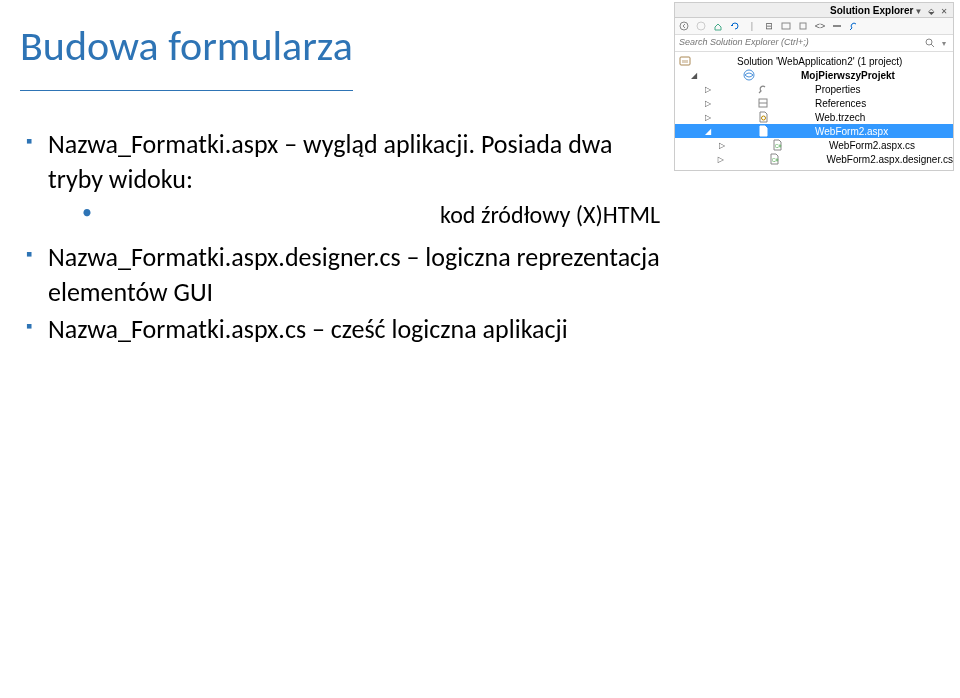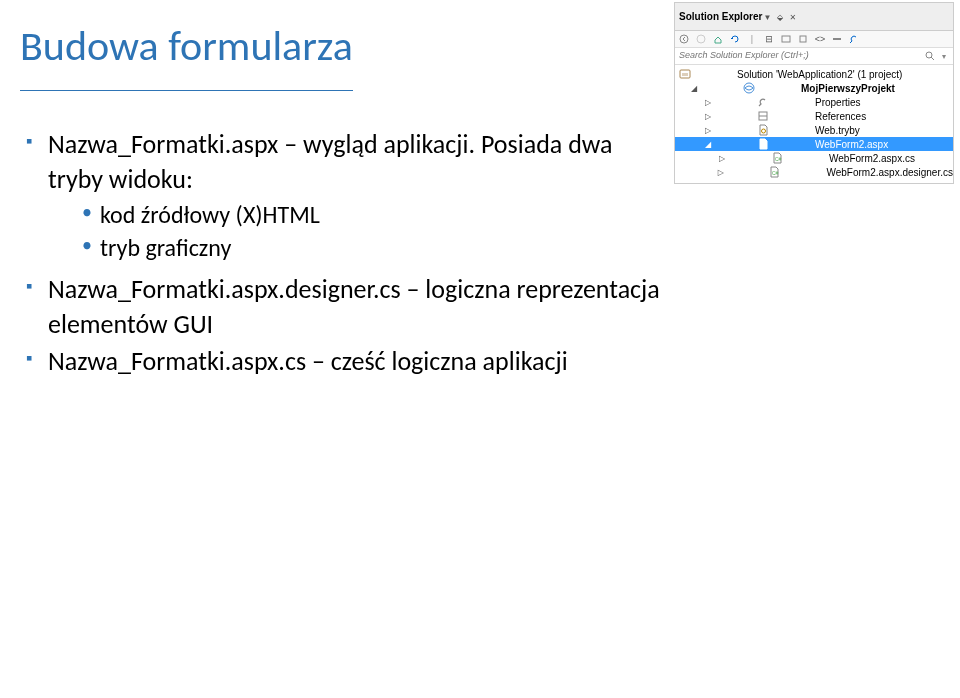--- a/index.html
+++ b/index.html
@@ -56,20 +56,21 @@
   ul.bullets2 {
     list-style: none;
     padding-left: 34px;
     margin: 2px 0 8px 0;
   }
   ul.bullets2 > li {
     position: relative;
     padding-left: 18px;
     font-size: 24px;
     line-height: 1.35;
+    text-align: right;
   }
   ul.bullets2 > li::before {
     content: "•";
     position: absolute;
     left: 0;
     top: 0;
     color: #2E74B5;
     font-size: 20px;
   }
   
@@ -81,23 +82,23 @@
     border: 1px solid #ccc;
     background: #fff;
     font-family: "Segoe UI", sans-serif;
     font-size: 10px;
   }
   .se-title {
     background: #eee;
     border-bottom: 1px solid #ccc;
     padding: 1px 4px;
     display: flex;
-    justify-content: flex-start;
-    align-items: center;
-    height: 28px;
+    justify-content: flex-end;
+    align-items: center;
+    height: 15px;
   }
   .se-title span.t { font-weight: 600; }
   .se-toolbar {
     background: #f8f8f8;
     border-bottom: 1px solid #ddd;
     padding: 1px 2px;
     display: flex;
     gap: 3px;
     align-items: center;
     height: 17px;
@@ -168,21 +169,20 @@
 </head>
 <body>
 
 <div class="slide">
   <h1>Budowa formularza</h1>
   <ul class="bullets1">
     <li>
       <span>Nazwa_Formatki.aspx – wygląd aplikacji. Posiada dwa tryby widoku:</span>
       <ul class="bullets2">
         <li>kod źródłowy (X)HTML</li>
-        <li>tryb graficzny</li>
       </ul>
     </li>
     <li>Nazwa_Formatki.aspx.designer.cs – logiczna reprezentacja elementów GUI</li>
     <li>Nazwa_Formatki.aspx.cs – cześć logiczna aplikacji</li>
   </ul>
 </div>
 
 <div class="sol-exp">
   <div class="se-title">
     <span class="t">Solution Explorer</span>
@@ -289,21 +289,21 @@
       <span>References</span>
     </div>
     <div class="tree-row ind2">
       <span class="tw">▷</span>
       <span class="ic">
         <svg width="12" height="12">
             <path d="M3 1 L8 1 L10 3 L10 11 L3 11 Z" fill="#fff" stroke="#888"></path>
             <circle cx="6.5" cy="7" r="2" fill="none" stroke="#b80"></circle>
           </svg>
       </span>
-      <span>Web.tryby</span>
+      <span>Web.trzech</span>
     </div>
     <div class="tree-row ind2 selected">
       <span class="tw">◢</span>
       <span class="ic">
         <svg width="12" height="12">
             <path d="M3 1 L8 1 L10 3 L10 11 L3 11 Z" fill="#fff" stroke="#fff"></path>
             <circle cx="6.5" cy="7" r="2" fill="none" stroke="#fff"></circle>
           </svg>
       </span>
       <span>WebForm2.aspx</span>

